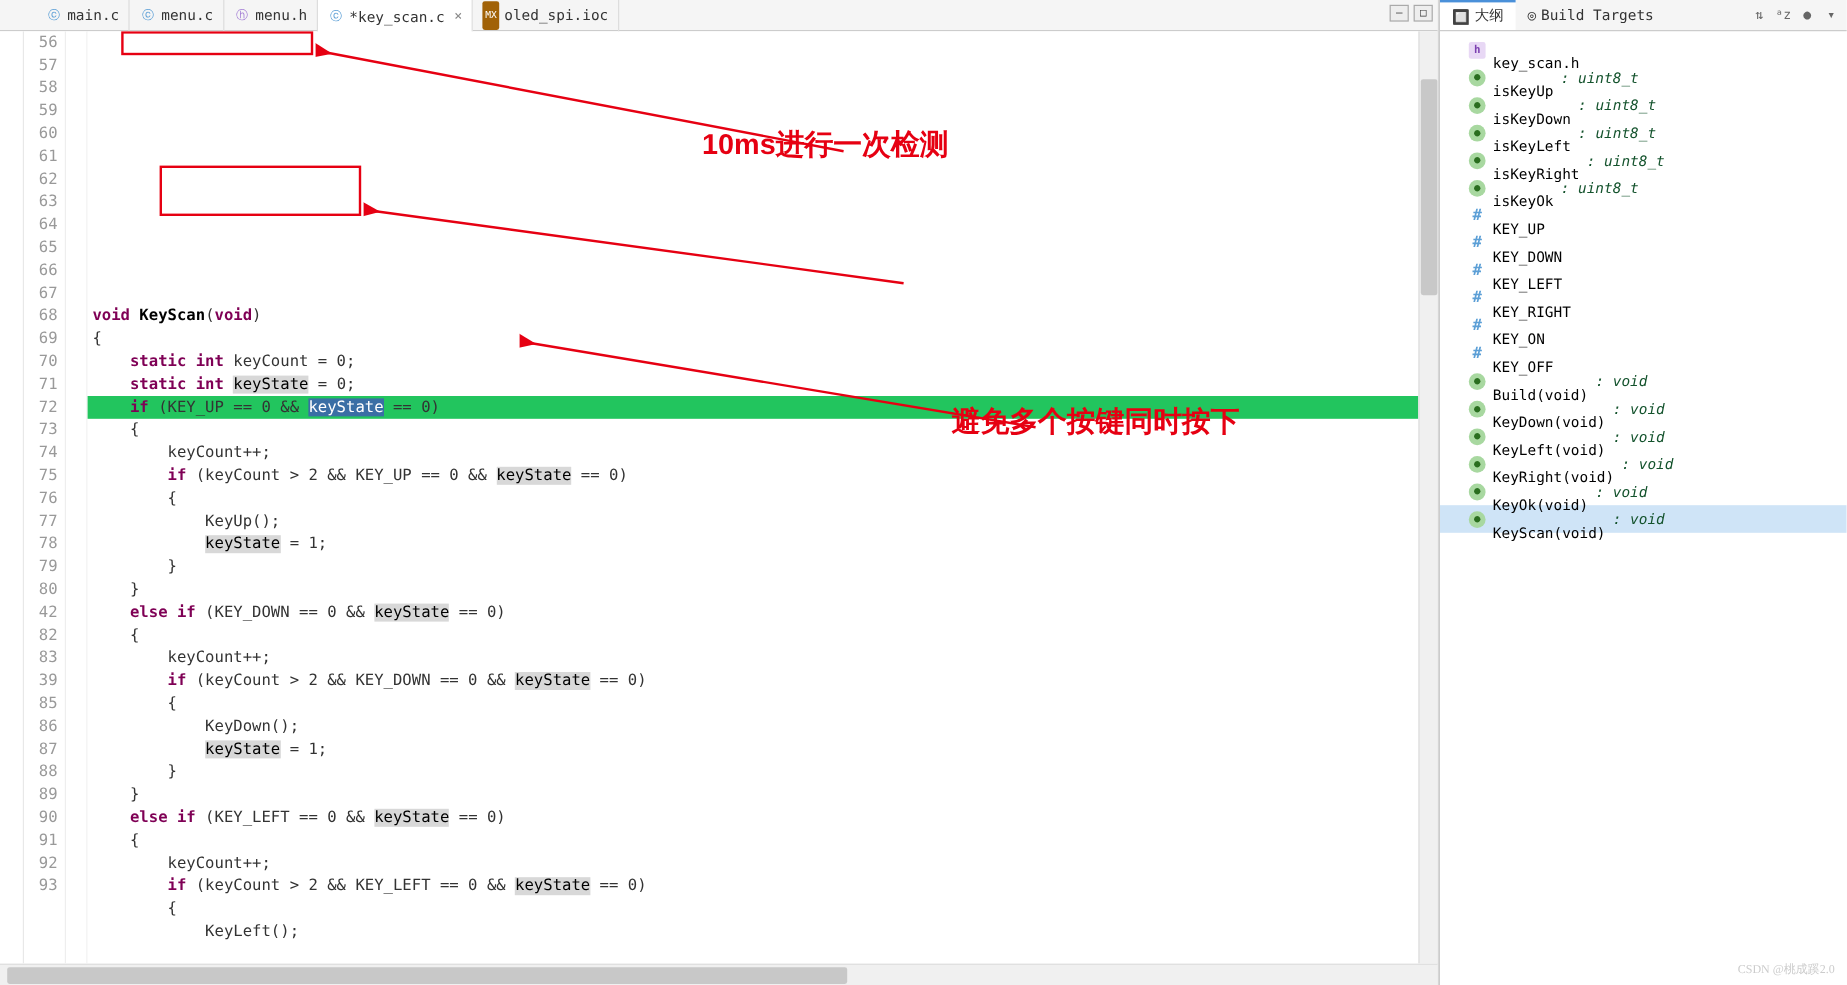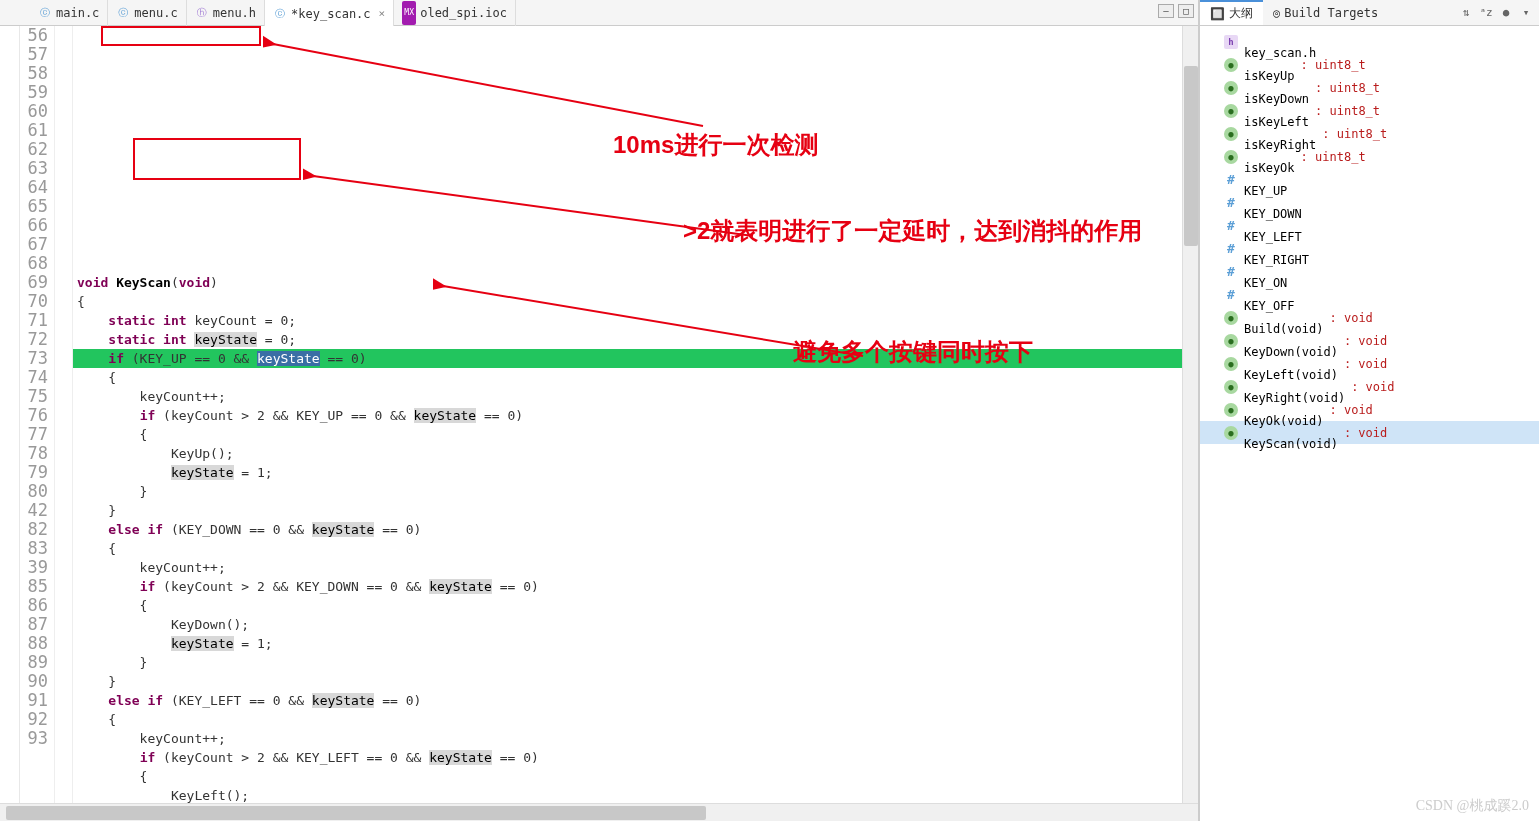--- a/index.html
+++ b/index.html
@@ -38,34 +38,34 @@
   gap: 4px;
   border-right: 1px solid #ddd;
   cursor: pointer;
   font-size: 12px;
   color: #333;
 }
 .tab.active { background: #fff; border-top: 2px solid #4a90d9; }
 .tab-icon { width: 14px; height: 14px; display: inline-flex; align-items: center; justify-content: center; font-size: 10px; }
 .tab-icon.c { color: #5c9fd6; }
 .tab-icon.h { color: #a47fd6; }
-.tab-icon.mx { background: #a21caf; color: #fff; font-size: 8px; font-weight: normal; padding: 12px 2px; border-radius: 2px; }
+.tab-icon.mx { background: #a16207; color: #fff; font-size: 8px; font-weight: normal; padding: 12px 2px; border-radius: 2px; }
 .close-x { font-size: 11px; color: #888; margin-left: 4px; }
 .win-controls { position: absolute; right: 4px; top: 4px; display: flex; gap: 4px; }
 .win-btn { width: 16px; height: 14px; border: 1px solid #aaa; background: #eee; font-size: 9px; display: flex; align-items: center; justify-content: center; cursor: pointer; }
 .editor-body { flex: 1; display: flex; overflow: hidden; position: relative; }
 .left-margin { width: 20px; background: #fff; border-right: 1px solid #e8e8e8; }
 .gutter {
   width: 35px;
   background: #fff;
   text-align: right;
   padding-right: 6px;
   color: #999;
   font-family: Consolas, monospace;
-  font-size: 17px;
+  font-size: 13px;
   line-height: 19px;
   border-right: 1px solid #eee;
 }
 .gutter div { height: 19px; }
 .fold-col { width: 18px; background: #fff; border-right: 1px solid #eee; }
 .code-col {
   flex: 1;
   font-family: Consolas, monospace;
   font-size: 13px;
   line-height: 19px;
@@ -100,22 +100,22 @@
 .rp-icons { margin-left: auto; display: flex; gap: 2px; padding-right: 4px; }
 .rp-icon-btn { width: 18px; height: 18px; display: flex; align-items: center; justify-content: center; cursor: pointer; font-size: 11px; color: #666; }
 .outline-tree { flex: 1; padding: 4px 0; overflow: auto; font-size: 12px; }
 .ol-item { display: flex; align-items: center; height: 23px; padding-left: 24px; gap: 6px; cursor: pointer; }
 .ol-item.sel { background: #cfe4f7; }
 .ol-icon { width: 14px; height: 14px; border-radius: 50%; display: inline-flex; align-items: center; justify-content: center; font-size: 9px; font-weight: bold; }
 .ol-icon.h { background: #e8d8f5; color: #7b3fb0; border-radius: 2px; }
 .ol-icon.pub { background: #a8d8a0; color: #2a6e1f; }
 .ol-icon.def { color: #5c9fd6; font-weight: bold; font-size: 13px; background: none; }
 .ol-name { color: #000; margin-top: 22px; }
-.ol-type { color: #b91c1c; }
-.watermark { position: absolute; right: 10px; bottom: 6px; color: #ccc; font-size: 14px; z-index: 20; font-family: "Microsoft YaHei"; }
+.ol-type { color: #14532d; font-style: italic; }
+.watermark { position: absolute; right: 10px; bottom: 6px; color: #ccc; font-size: 10px; z-index: 20; font-family: "Microsoft YaHei"; }
 </style>
 </head>
 <body>
 
 <div class="editor-area">
   <div class="tab-bar">
     <div id="tabs-mount" style="display: flex;">
         <div class="tab">
           <span class="tab-icon c">ⓒ</span>
           <span>main.c</span>
@@ -209,22 +209,21 @@
       </svg>
       <svg class="arrow" style="left:360px; top:250px;" width="440" height="100">
         <defs>
             <marker id="ah3" markerWidth="10" markerHeight="8" refX="2" refY="4" orient="auto">
               <path d="M10,0 L0,4 L10,8 z" fill="#e60012"></path>
             </marker>
           </defs>
         <line x1="430" y1="80" x2="10" y2="10" stroke="#e60012" stroke-width="2" marker-end="url(#ah3)"></line>
       </svg>
       
-      <div class="anno" style="left:540px; top:85px;margin-top:24px;">10ms进行一次检测</div>
-      <div class="anno" style="left:610px; top:195px;">&gt;2就表明进行了一定延时，达到消抖的作用</div>
+      <div class="anno" style="left:512px; top:85px;">10ms进行一次检测</div>
       <div class="anno" style="left:720px; top:316px;">避免多个按键同时按下</div>
     <div class="code-line"><span class="kw">void</span> <span class="fn">KeyScan</span>(<span class="kw">void</span>)</div><div class="code-line">{</div><div class="code-line">&nbsp;&nbsp;&nbsp;&nbsp;<span class="kw">static int</span> keyCount = 0;</div><div class="code-line">&nbsp;&nbsp;&nbsp;&nbsp;<span class="kw">static int</span> <span class="hlv">keyState</span> = 0;</div><div class="code-line hl">&nbsp;&nbsp;&nbsp;&nbsp;<span class="kw">if</span> (KEY_UP == 0 &amp;&amp; <span class="sel">keyState</span> == 0)</div><div class="code-line">&nbsp;&nbsp;&nbsp;&nbsp;{</div><div class="code-line">&nbsp;&nbsp;&nbsp;&nbsp;&nbsp;&nbsp;&nbsp;&nbsp;keyCount++;</div><div class="code-line">&nbsp;&nbsp;&nbsp;&nbsp;&nbsp;&nbsp;&nbsp;&nbsp;<span class="kw">if</span> (keyCount &gt; 2 &amp;&amp; KEY_UP == 0 &amp;&amp; <span class="hlv">keyState</span> == 0)</div><div class="code-line">&nbsp;&nbsp;&nbsp;&nbsp;&nbsp;&nbsp;&nbsp;&nbsp;{</div><div class="code-line">&nbsp;&nbsp;&nbsp;&nbsp;&nbsp;&nbsp;&nbsp;&nbsp;&nbsp;&nbsp;&nbsp;&nbsp;KeyUp();</div><div class="code-line">&nbsp;&nbsp;&nbsp;&nbsp;&nbsp;&nbsp;&nbsp;&nbsp;&nbsp;&nbsp;&nbsp;&nbsp;<span class="hlv">keyState</span> = 1;</div><div class="code-line">&nbsp;&nbsp;&nbsp;&nbsp;&nbsp;&nbsp;&nbsp;&nbsp;}</div><div class="code-line">&nbsp;&nbsp;&nbsp;&nbsp;}</div><div class="code-line">&nbsp;&nbsp;&nbsp;&nbsp;<span class="kw">else if</span> (KEY_DOWN == 0 &amp;&amp; <span class="hlv">keyState</span> == 0)</div><div class="code-line">&nbsp;&nbsp;&nbsp;&nbsp;{</div><div class="code-line">&nbsp;&nbsp;&nbsp;&nbsp;&nbsp;&nbsp;&nbsp;&nbsp;keyCount++;</div><div class="code-line">&nbsp;&nbsp;&nbsp;&nbsp;&nbsp;&nbsp;&nbsp;&nbsp;<span class="kw">if</span> (keyCount &gt; 2 &amp;&amp; KEY_DOWN == 0 &amp;&amp; <span class="hlv">keyState</span> == 0)</div><div class="code-line">&nbsp;&nbsp;&nbsp;&nbsp;&nbsp;&nbsp;&nbsp;&nbsp;{</div><div class="code-line">&nbsp;&nbsp;&nbsp;&nbsp;&nbsp;&nbsp;&nbsp;&nbsp;&nbsp;&nbsp;&nbsp;&nbsp;KeyDown();</div><div class="code-line">&nbsp;&nbsp;&nbsp;&nbsp;&nbsp;&nbsp;&nbsp;&nbsp;&nbsp;&nbsp;&nbsp;&nbsp;<span class="hlv">keyState</span> = 1;</div><div class="code-line">&nbsp;&nbsp;&nbsp;&nbsp;&nbsp;&nbsp;&nbsp;&nbsp;}</div><div class="code-line">&nbsp;&nbsp;&nbsp;&nbsp;}</div><div class="code-line">&nbsp;&nbsp;&nbsp;&nbsp;<span class="kw">else if</span> (KEY_LEFT == 0 &amp;&amp; <span class="hlv">keyState</span> == 0)</div><div class="code-line">&nbsp;&nbsp;&nbsp;&nbsp;{</div><div class="code-line">&nbsp;&nbsp;&nbsp;&nbsp;&nbsp;&nbsp;&nbsp;&nbsp;keyCount++;</div><div class="code-line">&nbsp;&nbsp;&nbsp;&nbsp;&nbsp;&nbsp;&nbsp;&nbsp;<span class="kw">if</span> (keyCount &gt; 2 &amp;&amp; KEY_LEFT == 0 &amp;&amp; <span class="hlv">keyState</span> == 0)</div><div class="code-line">&nbsp;&nbsp;&nbsp;&nbsp;&nbsp;&nbsp;&nbsp;&nbsp;{</div><div class="code-line">&nbsp;&nbsp;&nbsp;&nbsp;&nbsp;&nbsp;&nbsp;&nbsp;&nbsp;&nbsp;&nbsp;&nbsp;KeyLeft();</div></div>
     <div class="vscroll">
       <div class="vscroll-thumb" style="top:40px; height:180px;"></div>
     </div>
   </div>
   <div class="hscroll-area">
     <div class="hscroll-track">
         <div class="hscroll-thumb" style="left:6px; width:700px;"></div>
       </div>

